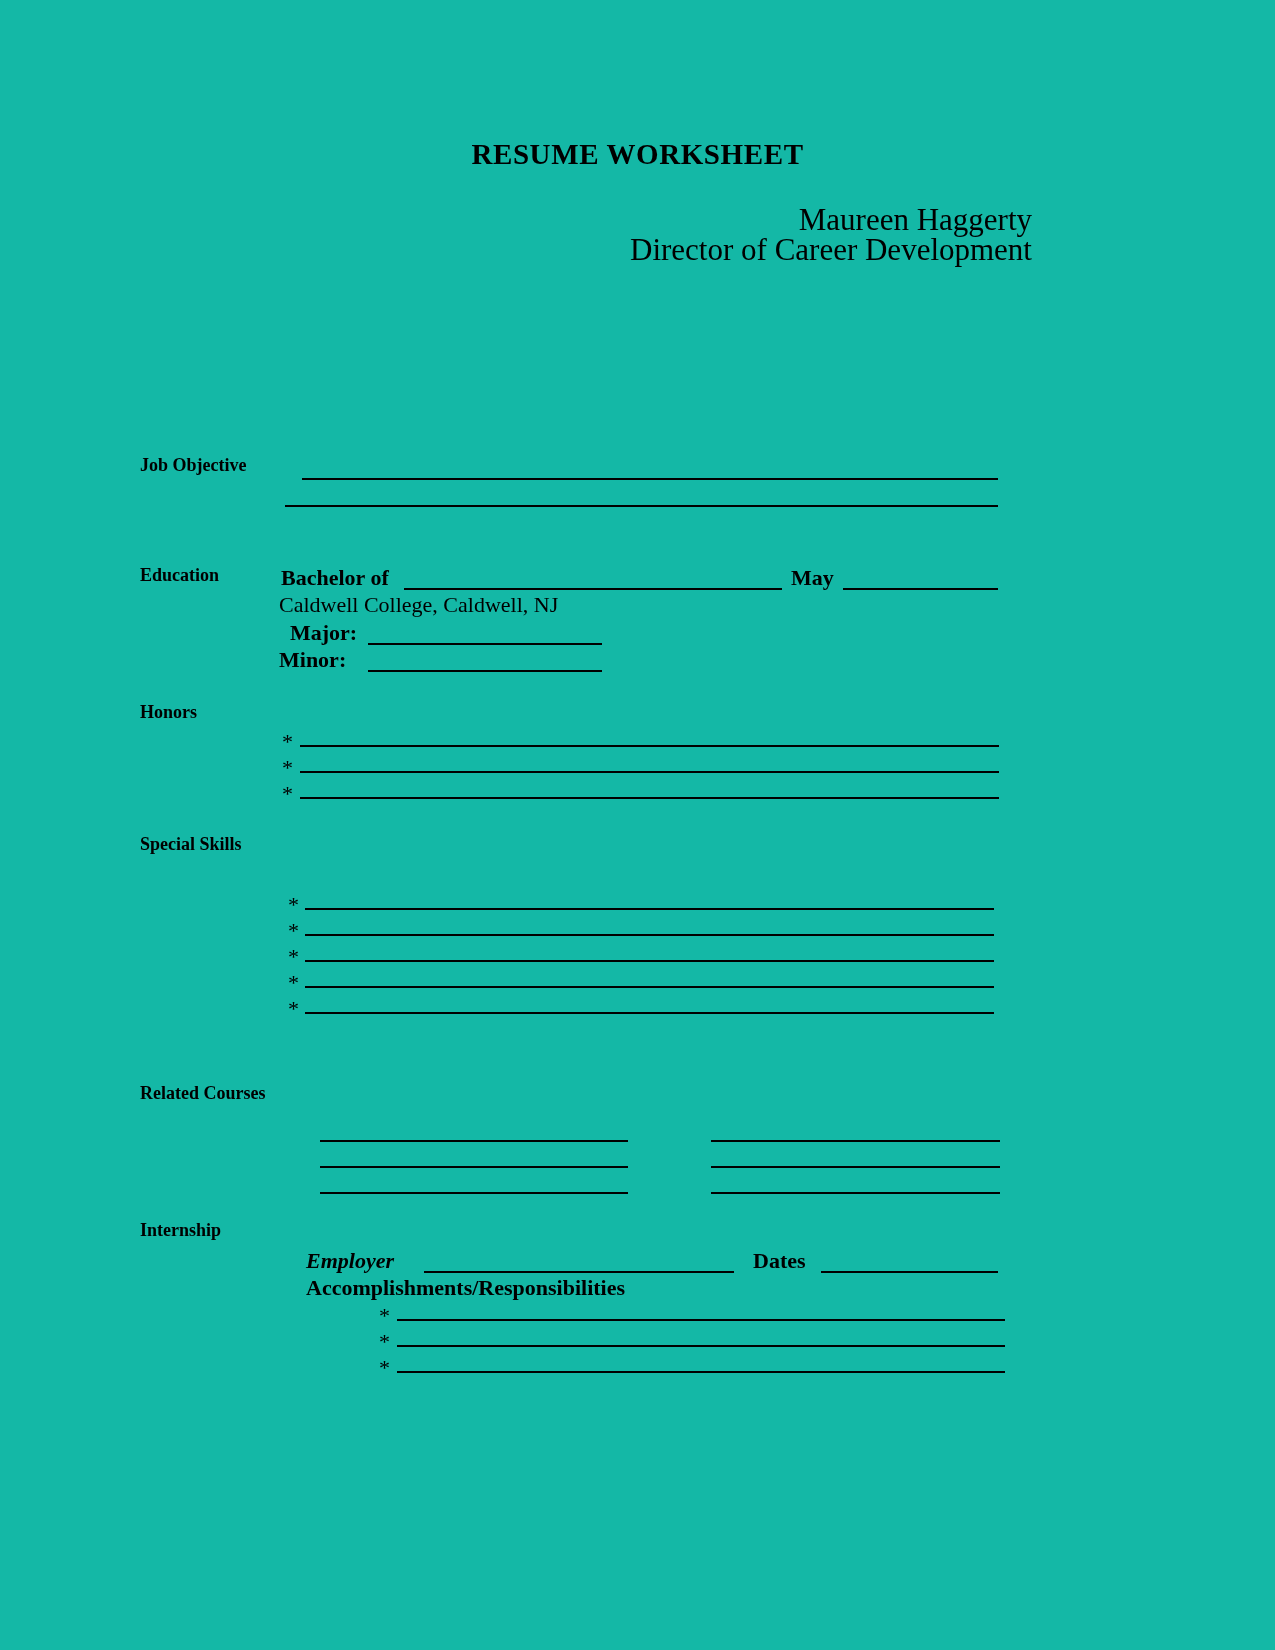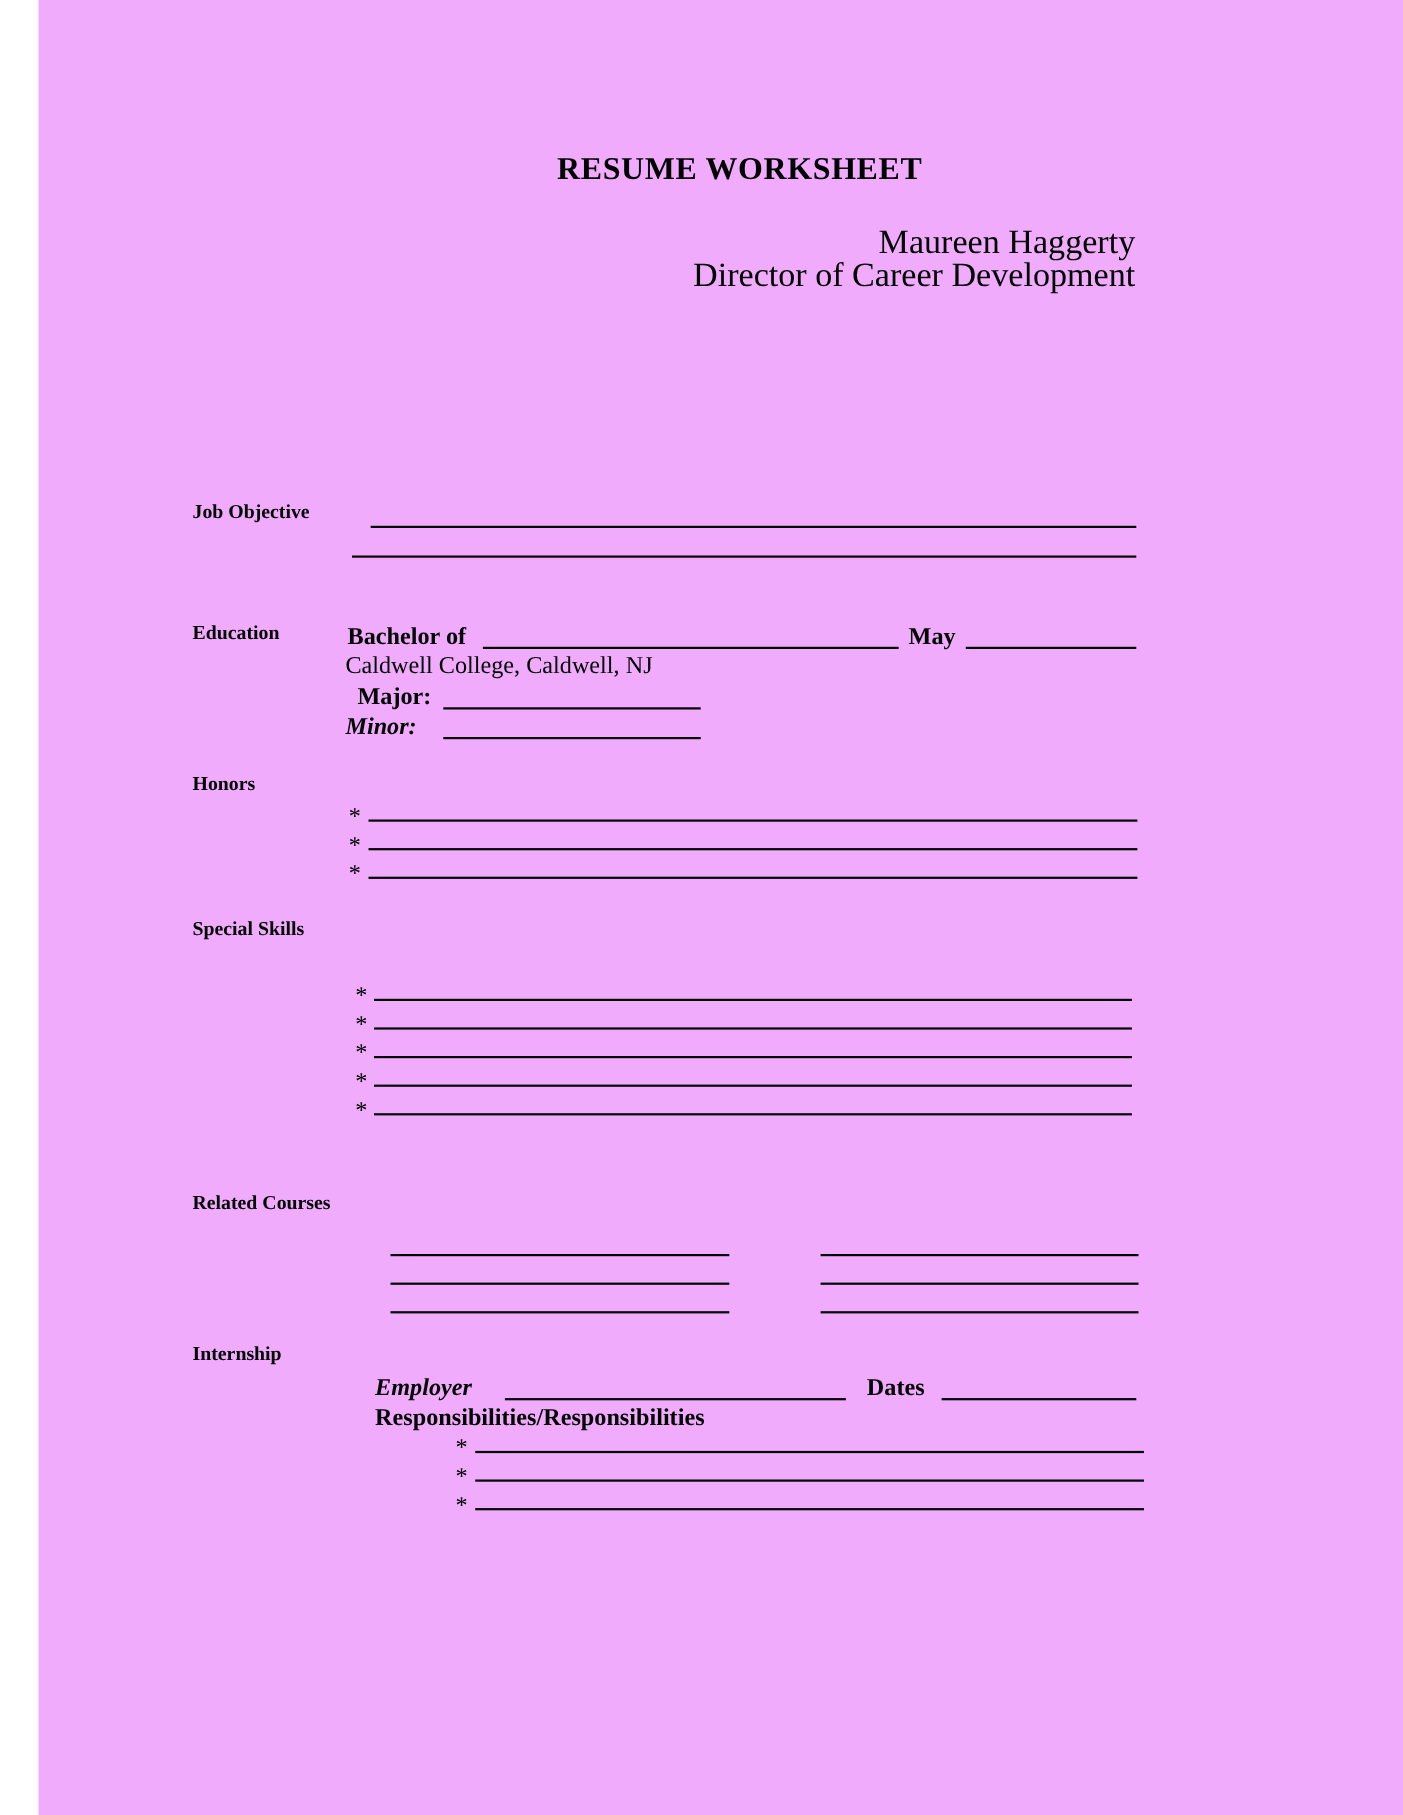--- a/index.html
+++ b/index.html
@@ -11,22 +11,21 @@
     width: 1275px;
     height: 1650px;
     position: relative;
     font-family: "Liberation Serif", "DejaVu Serif", serif;
     color: #000000;
     overflow: hidden;
   }
   .page {
     position: absolute;
     inset: 0;
-    background: #f0abfc;
-    margin-left: 35px;
+    background: #14b8a6;
   }
 
   
   .doc-title {
     position: absolute;
     left: 0;
     top: 138px;
     width: 1275px;
     text-align: center;
     font-size: 29px;
@@ -115,21 +114,21 @@
   <div class="txt b" style="left:281px; top:565px;">Bachelor of</div>
   <div class="hr" style="left:404px; top:588px; width:378px;"></div>
   <div class="txt b" style="left:791px; top:565px;">May</div>
   <div class="hr" style="left:843px; top:588px; width:155px;"></div>
 
   <div class="txt" style="left:279px; top:592px;">Caldwell College, Caldwell, NJ</div>
 
   <div class="txt b" style="left:290px; top:620px;">Major:</div>
   <div class="hr" style="left:368px; top:643px; width:234px;"></div>
 
-  <div class="txt b" style="left:279px; top:647px;font-style:italic;">Minor:</div>
+  <div class="txt b" style="left:279px; top:647px;">Minor:</div>
   <div class="hr" style="left:368px; top:670px; width:234px;"></div>
 
   <div class="sect-label" style="left:140px; top:702px;">Honors</div>
   <div class="bullet" style="left:282px; top:731px;">*</div>
   <div class="hr" style="left:300px; top:745px; width:699px;"></div>
   <div class="bullet" style="left:282px; top:757px;">*</div>
   <div class="hr" style="left:300px; top:771px; width:699px;"></div>
   <div class="bullet" style="left:282px; top:783px;">*</div>
   <div class="hr" style="left:300px; top:797px; width:699px;"></div>
 
@@ -153,21 +152,21 @@
   <div class="hr" style="left:320px; top:1192px; width:308px;"></div>
   <div class="hr" style="left:711px; top:1192px; width:289px;"></div>
 
   <div class="sect-label" style="left:140px; top:1220px;">Internship</div>
 
   <div class="txt b" style="left:306px; top:1248px;font-style:italic;">Employer</div>
   <div class="hr" style="left:424px; top:1271px; width:310px;"></div>
   <div class="txt b" style="left:753px; top:1248px;">Dates</div>
   <div class="hr" style="left:821px; top:1271px; width:177px;"></div>
 
-  <div class="txt b" style="left:306px; top:1275px;">Responsibilities/Responsibilities</div>
+  <div class="txt b" style="left:306px; top:1275px;">Accomplishments/Responsibilities</div>
 
   <div class="bullet" style="left:379px; top:1305px;">*</div>
   <div class="hr" style="left:397px; top:1319px; width:608px;"></div>
   <div class="bullet" style="left:379px; top:1331px;">*</div>
   <div class="hr" style="left:397px; top:1345px; width:608px;"></div>
   <div class="bullet" style="left:379px; top:1357px;">*</div>
   <div class="hr" style="left:397px; top:1371px; width:608px;"></div>
 
 </div>
 

